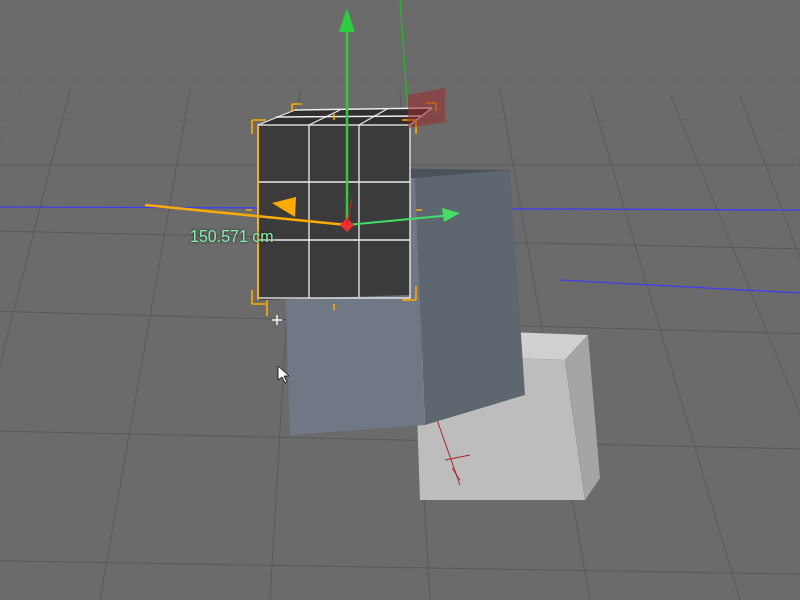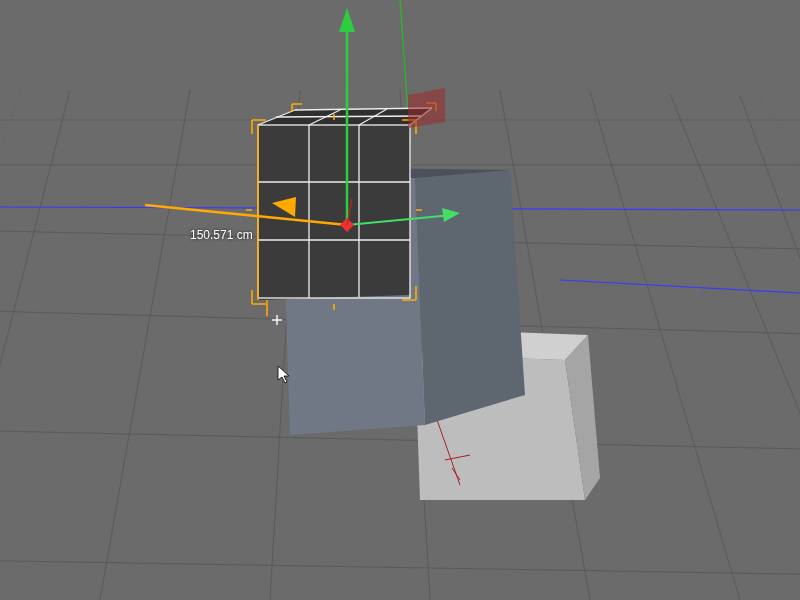--- a/index.html
+++ b/index.html
@@ -18,22 +18,22 @@
     }
     svg.scene {
       position: absolute;
       top: 0;
       left: 0;
       width: 800px;
       height: 600px;
     }
     .measurement-label {
       position: absolute;
-      color: #ffffff;
-      font-size: 12px;
+      color: #86efac;
+      font-size: 16px;
       font-weight: normal;
       text-shadow: 0 0 3px rgba(0,0,0,0.8);
       white-space: nowrap;
     }
     .cursor-icon {
       position: absolute;
       width: 16px;
       height: 20px;
       pointer-events: none;
     }

